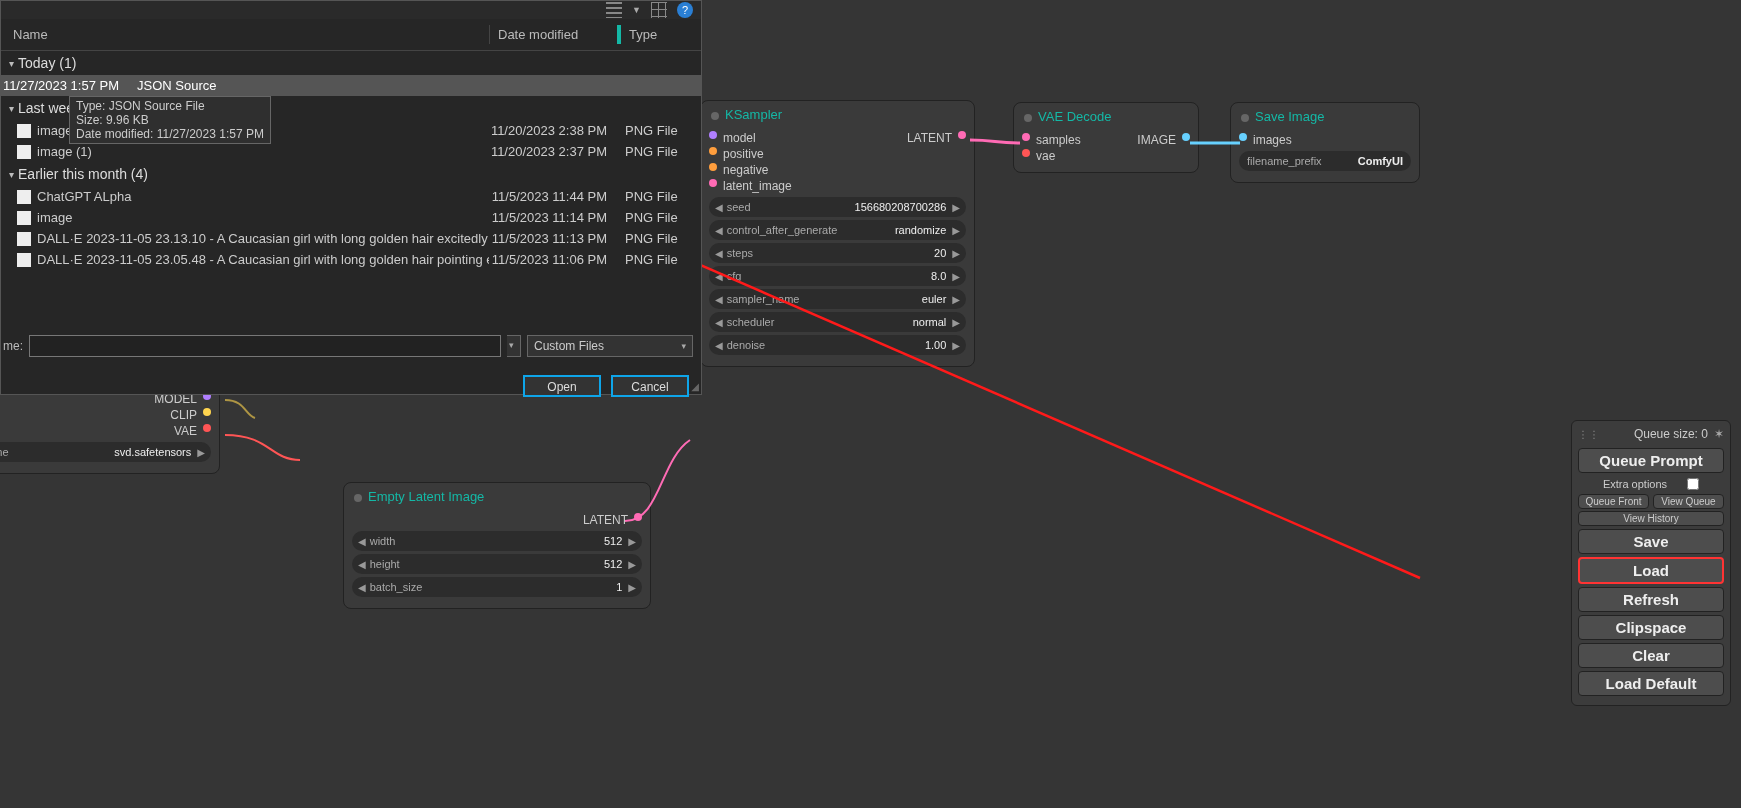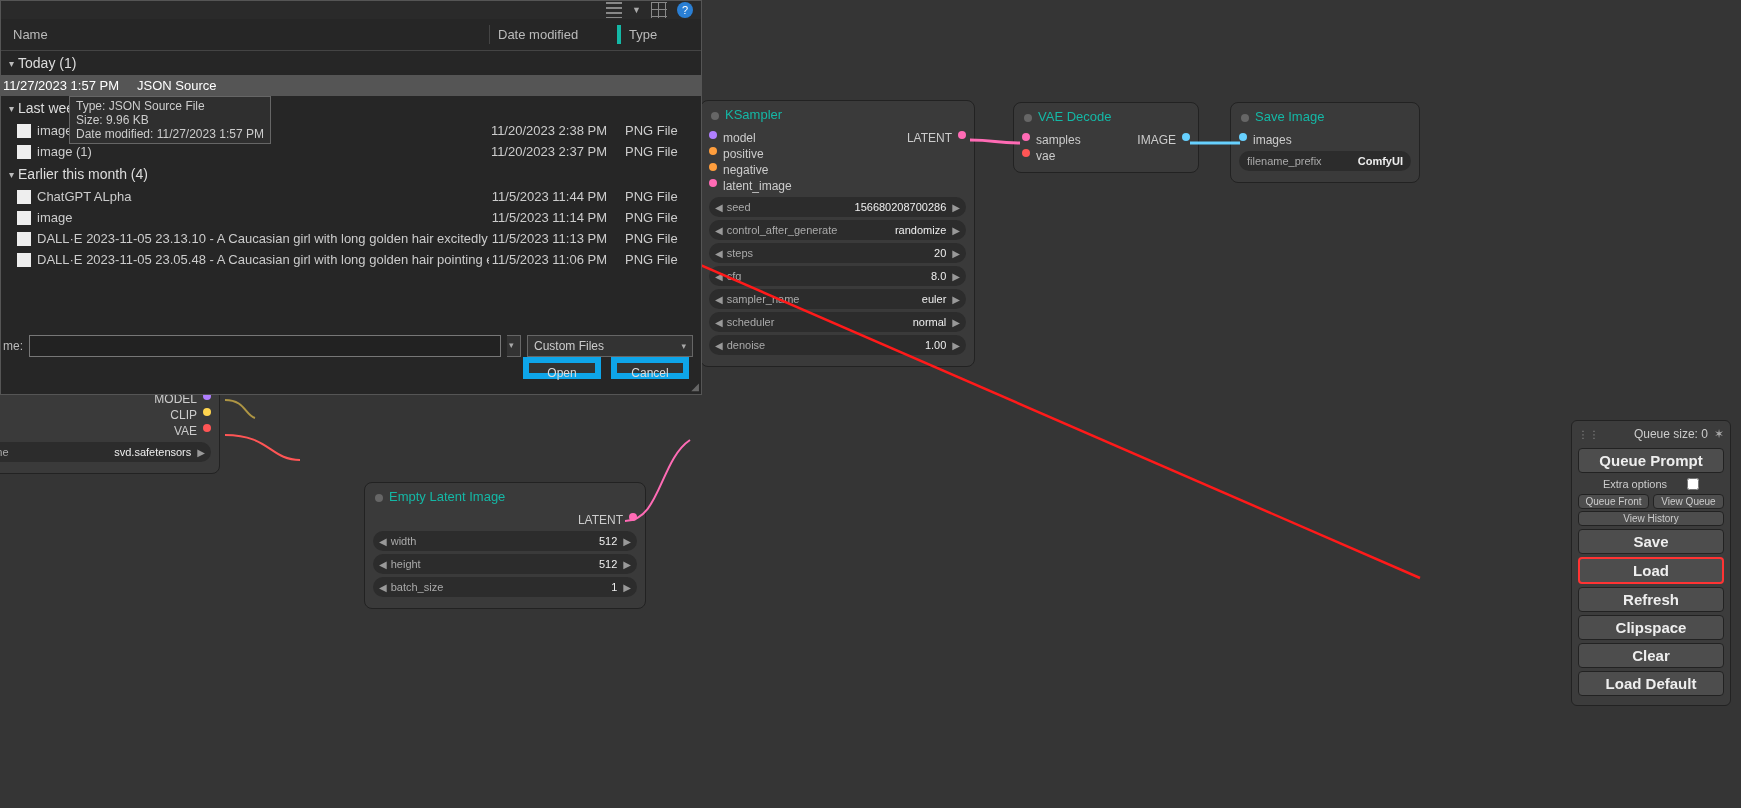--- a/index.html
+++ b/index.html
@@ -72,29 +72,29 @@
   padding: 2px 6px;
   font-size: 12px;
   color:#ccc;
   white-space:nowrap;
   z-index:60;
 }
 .fd-bottom {
   display:flex;
   flex-direction:column;
   padding: 4px 8px 4px 0;
-  gap: 0;
+  gap: 18px;
 }
 .fd-field-row { display:flex; align-items:center; gap:6px; }
 .fd-label { width: 22px; text-align:right; color:#bbb; font-size:12px; }
 .fd-filename { flex:1; height:22px; background:#222; border:1px solid #777; }
 .fd-filename-drop { width:14px; height:22px; background:#333; border:1px solid #666; border-left:none; }
 .fd-filter { width:166px; height:22px; background:#333; border:1px solid #666; padding:0 6px; font-size:12px; display:flex; align-items:center; justify-content:space-between; color:#ccc;}
 .fd-btn-row { display:flex; justify-content:flex-end; gap:10px; padding-right:4px;}
-.fd-btn { width:78px; height:22px; background:#333; border:6px solid #0ea5e9; color:#ddd; font-size:12px; text-align:center; line-height:20px; cursor:pointer; }
+.fd-btn { width:78px; height:22px; background:#333; border:2px solid #0ea5e9; color:#ddd; font-size:12px; text-align:center; line-height:20px; cursor:pointer; }
 .resize-grip { position:absolute; right:2px; bottom:2px; color:#666; font-size:10px; }
 
 
 .canvas { position:absolute; inset:0; z-index:1; }
 .node {
   position: absolute;
   background: #3a3a3a;
   border: 1px solid #222;
   border-radius: 8px;
   font-size: 12px;
@@ -236,21 +236,21 @@
           </span>
         </div>
       <div class="widget">
         <span class="w-label">_name</span>
         <span class="w-val">svd.safetensors</span>
         <span class="w-arr">▶</span>
       </div>
     </div>
   </div>
 
-  <div class="node" style="left:364px; top:482px; width:282px;">
+  <div class="node" style="left:343px; top:482px; width:308px;">
     <div class="node-title">Empty Latent Image</div>
     <div class="node-body">
       <div class="slot-row">
           <span></span>
           <span class="slot-out">
             <span>LATENT</span>
             <span class="dot pink"></span>
           </span>
         </div>
       <div class="widget">

